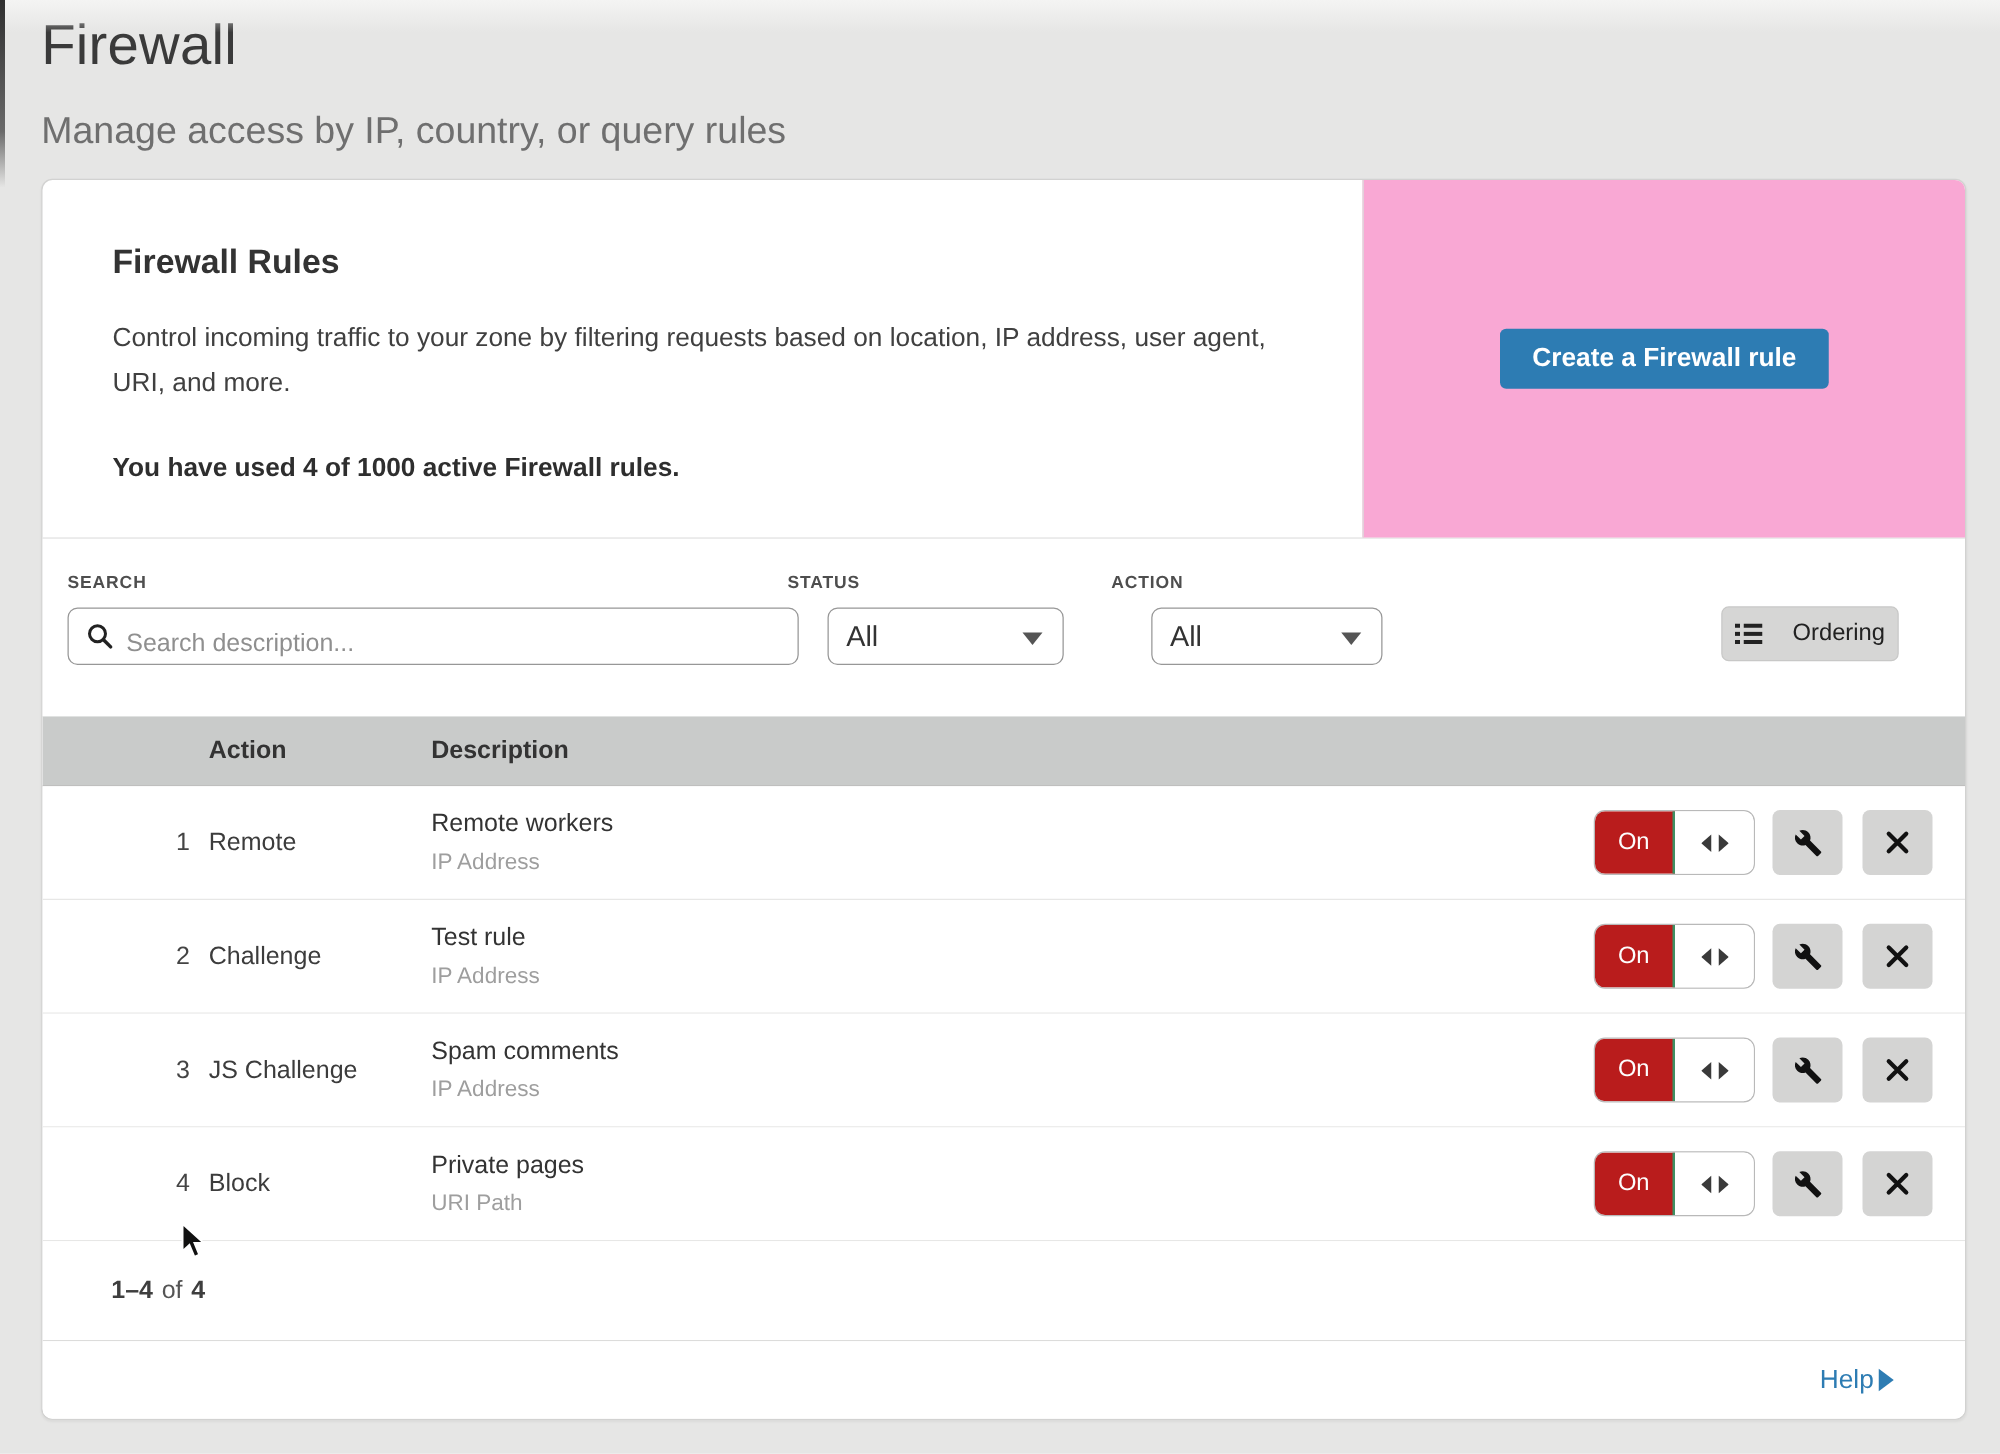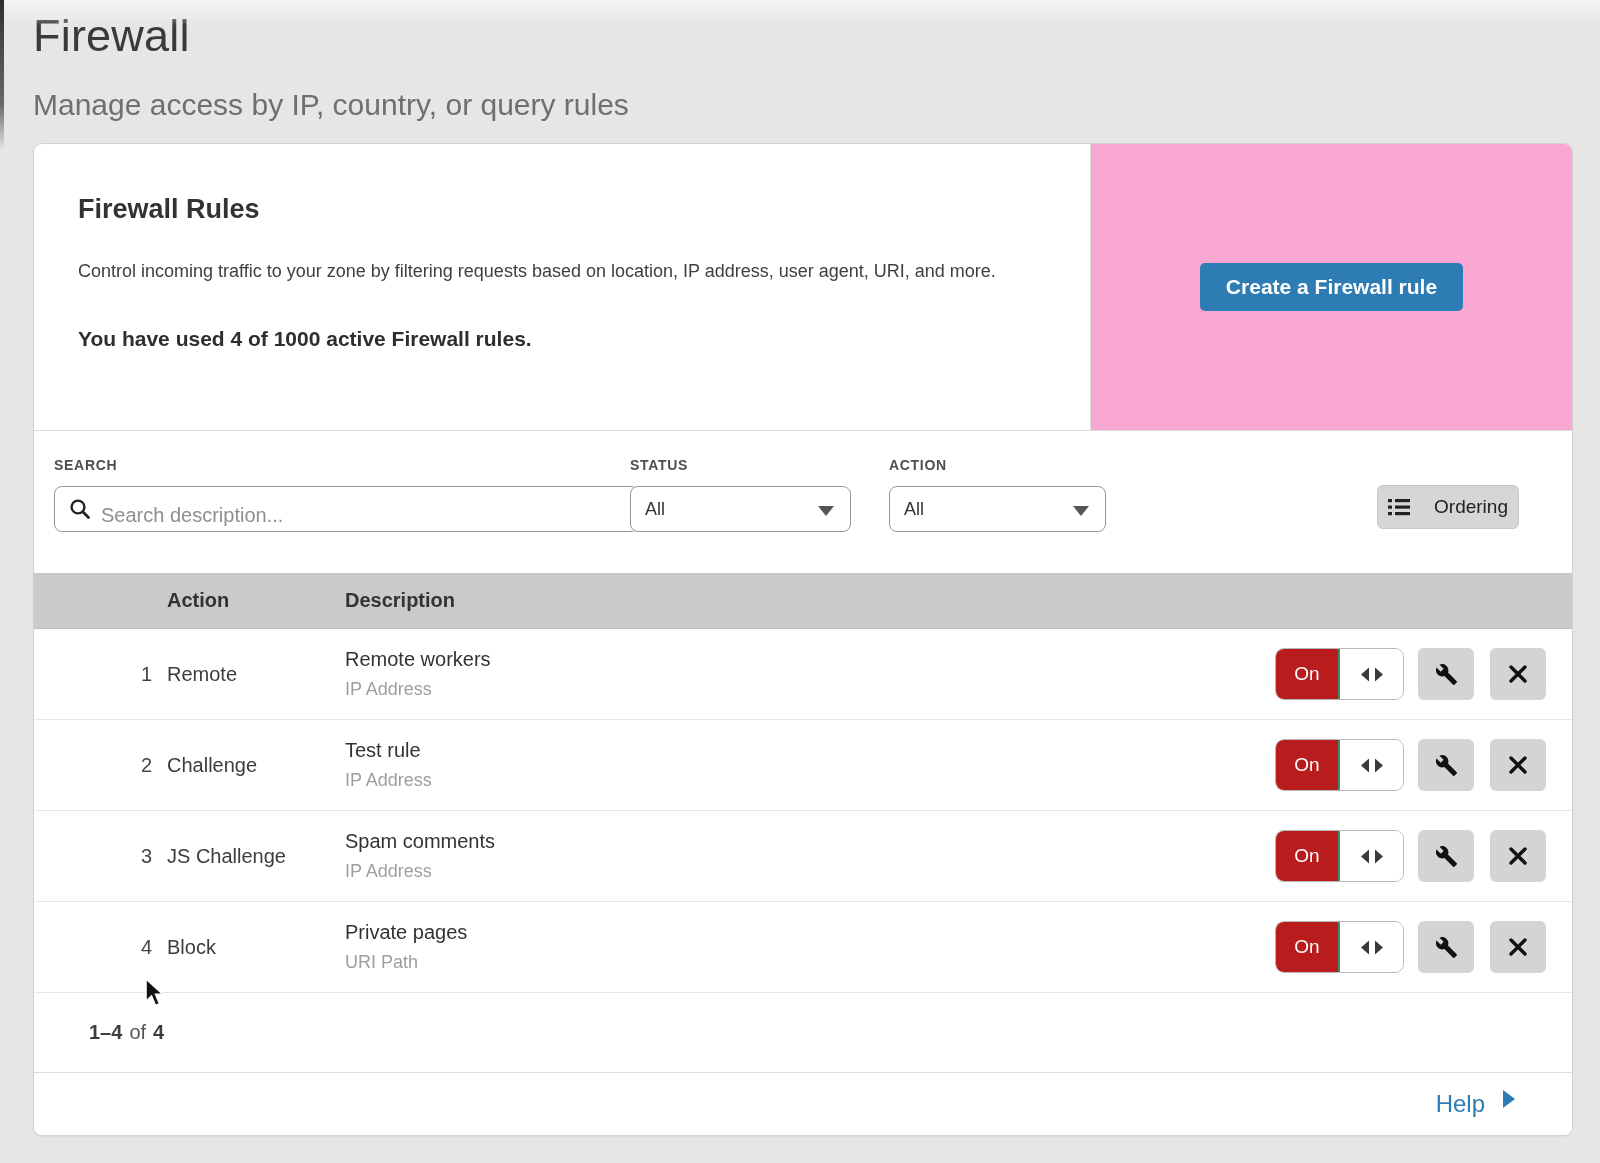--- a/index.html
+++ b/index.html
@@ -20,44 +20,44 @@
 
   .card {
     position:absolute; left:33px; top:143px; width:1540px; height:993px;
     background:#ffffff; border:1px solid #d2d2d1; border-radius:9px;
     box-shadow:0 1px 2px rgba(0,0,0,.05); overflow:hidden;
     display:flex; flex-direction:column;
   }
 
   
   .card-top { display:flex; height:287px; border-bottom:1px solid #dcdcdb; flex:0 0 auto; }
-  .rules-info { width:1056px; padding:50px 60px 0 44px; }
+  .rules-info { width:1056px; padding:50px 60px 0 56px; }
   .rules-info h2 { font-size:27px; font-weight:700; color:#333; margin-bottom:28px; }
-  .rules-info p.desc { font-size:18px; color:#404040; line-height:36px; max-width:950px; }
+  .rules-info p.desc { font-size:21px; color:#404040; line-height:36px; max-width:950px; }
   .rules-info p.usage { font-size:21px; font-weight:700; color:#2e2e2e; margin-top:38px; }
   .create-panel { flex:1; background:#f9a8d4; border-left:1px solid #dcdcdb;
     display:flex; align-items:center; justify-content:center; }
   .btn-create { background:#2d7cb3; color:#fff; border:none; border-radius:5px;
     font-family:inherit; font-size:21px; font-weight:700; padding:12px 26px; cursor:pointer; }
 
   
   .filters { position:relative; height:142px; flex:0 0 auto; background:#fff; }
   .filters label { display:block; font-size:14px; font-weight:700; color:#4e4e4e;
     letter-spacing:.7px; margin-bottom:13px; }
   .f-group { position:absolute; top:26px; }
   .f-search { left:20px; width:585px; }
   .search-box { position:relative; width:585px; height:46px; }
   .search-box input { width:100%; height:100%; border:1px solid #979797; border-radius:8px;
     padding:12px 14px 0 46px; font-family:inherit; font-size:20px; color:#333; background:#fff; outline:none; }
   .search-box input::placeholder { color:#8f8f8f; }
   .search-icon { position:absolute; left:15px; top:12px; }
   .f-status { left:596px; width:221px; }
   .f-action { left:855px; width:217px; }
   .select { position:relative; height:46px; border:1px solid #979797; border-radius:8px;
-    background:#fff; display:flex; align-items:center; padding:0 14px; font-size:18px; color:#333; cursor:pointer; }
+    background:#fff; display:flex; align-items:center; padding:0 14px; font-size:23px; color:#333; cursor:pointer;margin-left:32px; }
   .caret { position:absolute; right:16px; top:19px; width:0; height:0;
     border-left:8px solid transparent; border-right:8px solid transparent; border-top:10px solid #555; }
   .btn-ordering { position:absolute; top:54px; right:53px; height:44px; width:142px;
     background:#d6d6d5; border:1px solid #c8c8c7; border-radius:6px; cursor:pointer;
     display:flex; align-items:center; justify-content:center; gap:24px;
     font-family:inherit; font-size:19px; color:#222; }
 
   
   .thead { height:56px; background:#c9cbca; display:flex; align-items:center;
     font-size:20px; font-weight:700; color:#333; flex:0 0 auto; border-bottom:1px solid #bfbfbe;}
@@ -82,21 +82,21 @@
   .toggle { margin-right:14px; }
   .icon-btn.wrench { margin-right:16px; }
 
   
   .pagination { height:80px; display:flex; align-items:center; padding-left:55px;
     font-size:20px; border-bottom:1px solid #dcdcdb; flex:0 0 auto; background:#fff;}
   .pagination .rng, .pagination .tot { font-weight:700; color:#3e3e3e; }
   .pagination .sep { color:#555; margin:0 7px; }
   .card-footer { flex:1; display:flex; align-items:center; justify-content:flex-end;
     padding-right:57px; background:#fff; }
-  .help-link { display:flex; gap:18px; color:#2d7cb3; font-size:24px; cursor:pointer; }
+  .help-link { display:flex; align-items:center; gap:4px; color:#2d7cb3; font-size:21px; cursor:pointer; }
   .help-tri { width:0; height:0; border-top:9px solid transparent; border-bottom:9px solid transparent;
     border-left:12px solid #2d7cb3; }
 
   .cursor { position:absolute; left:143px; top:978px; pointer-events:none; }
 </style>
 </head>
 <body>
 
 <div class="top-glow"></div>
 <div class="left-edge"></div>

